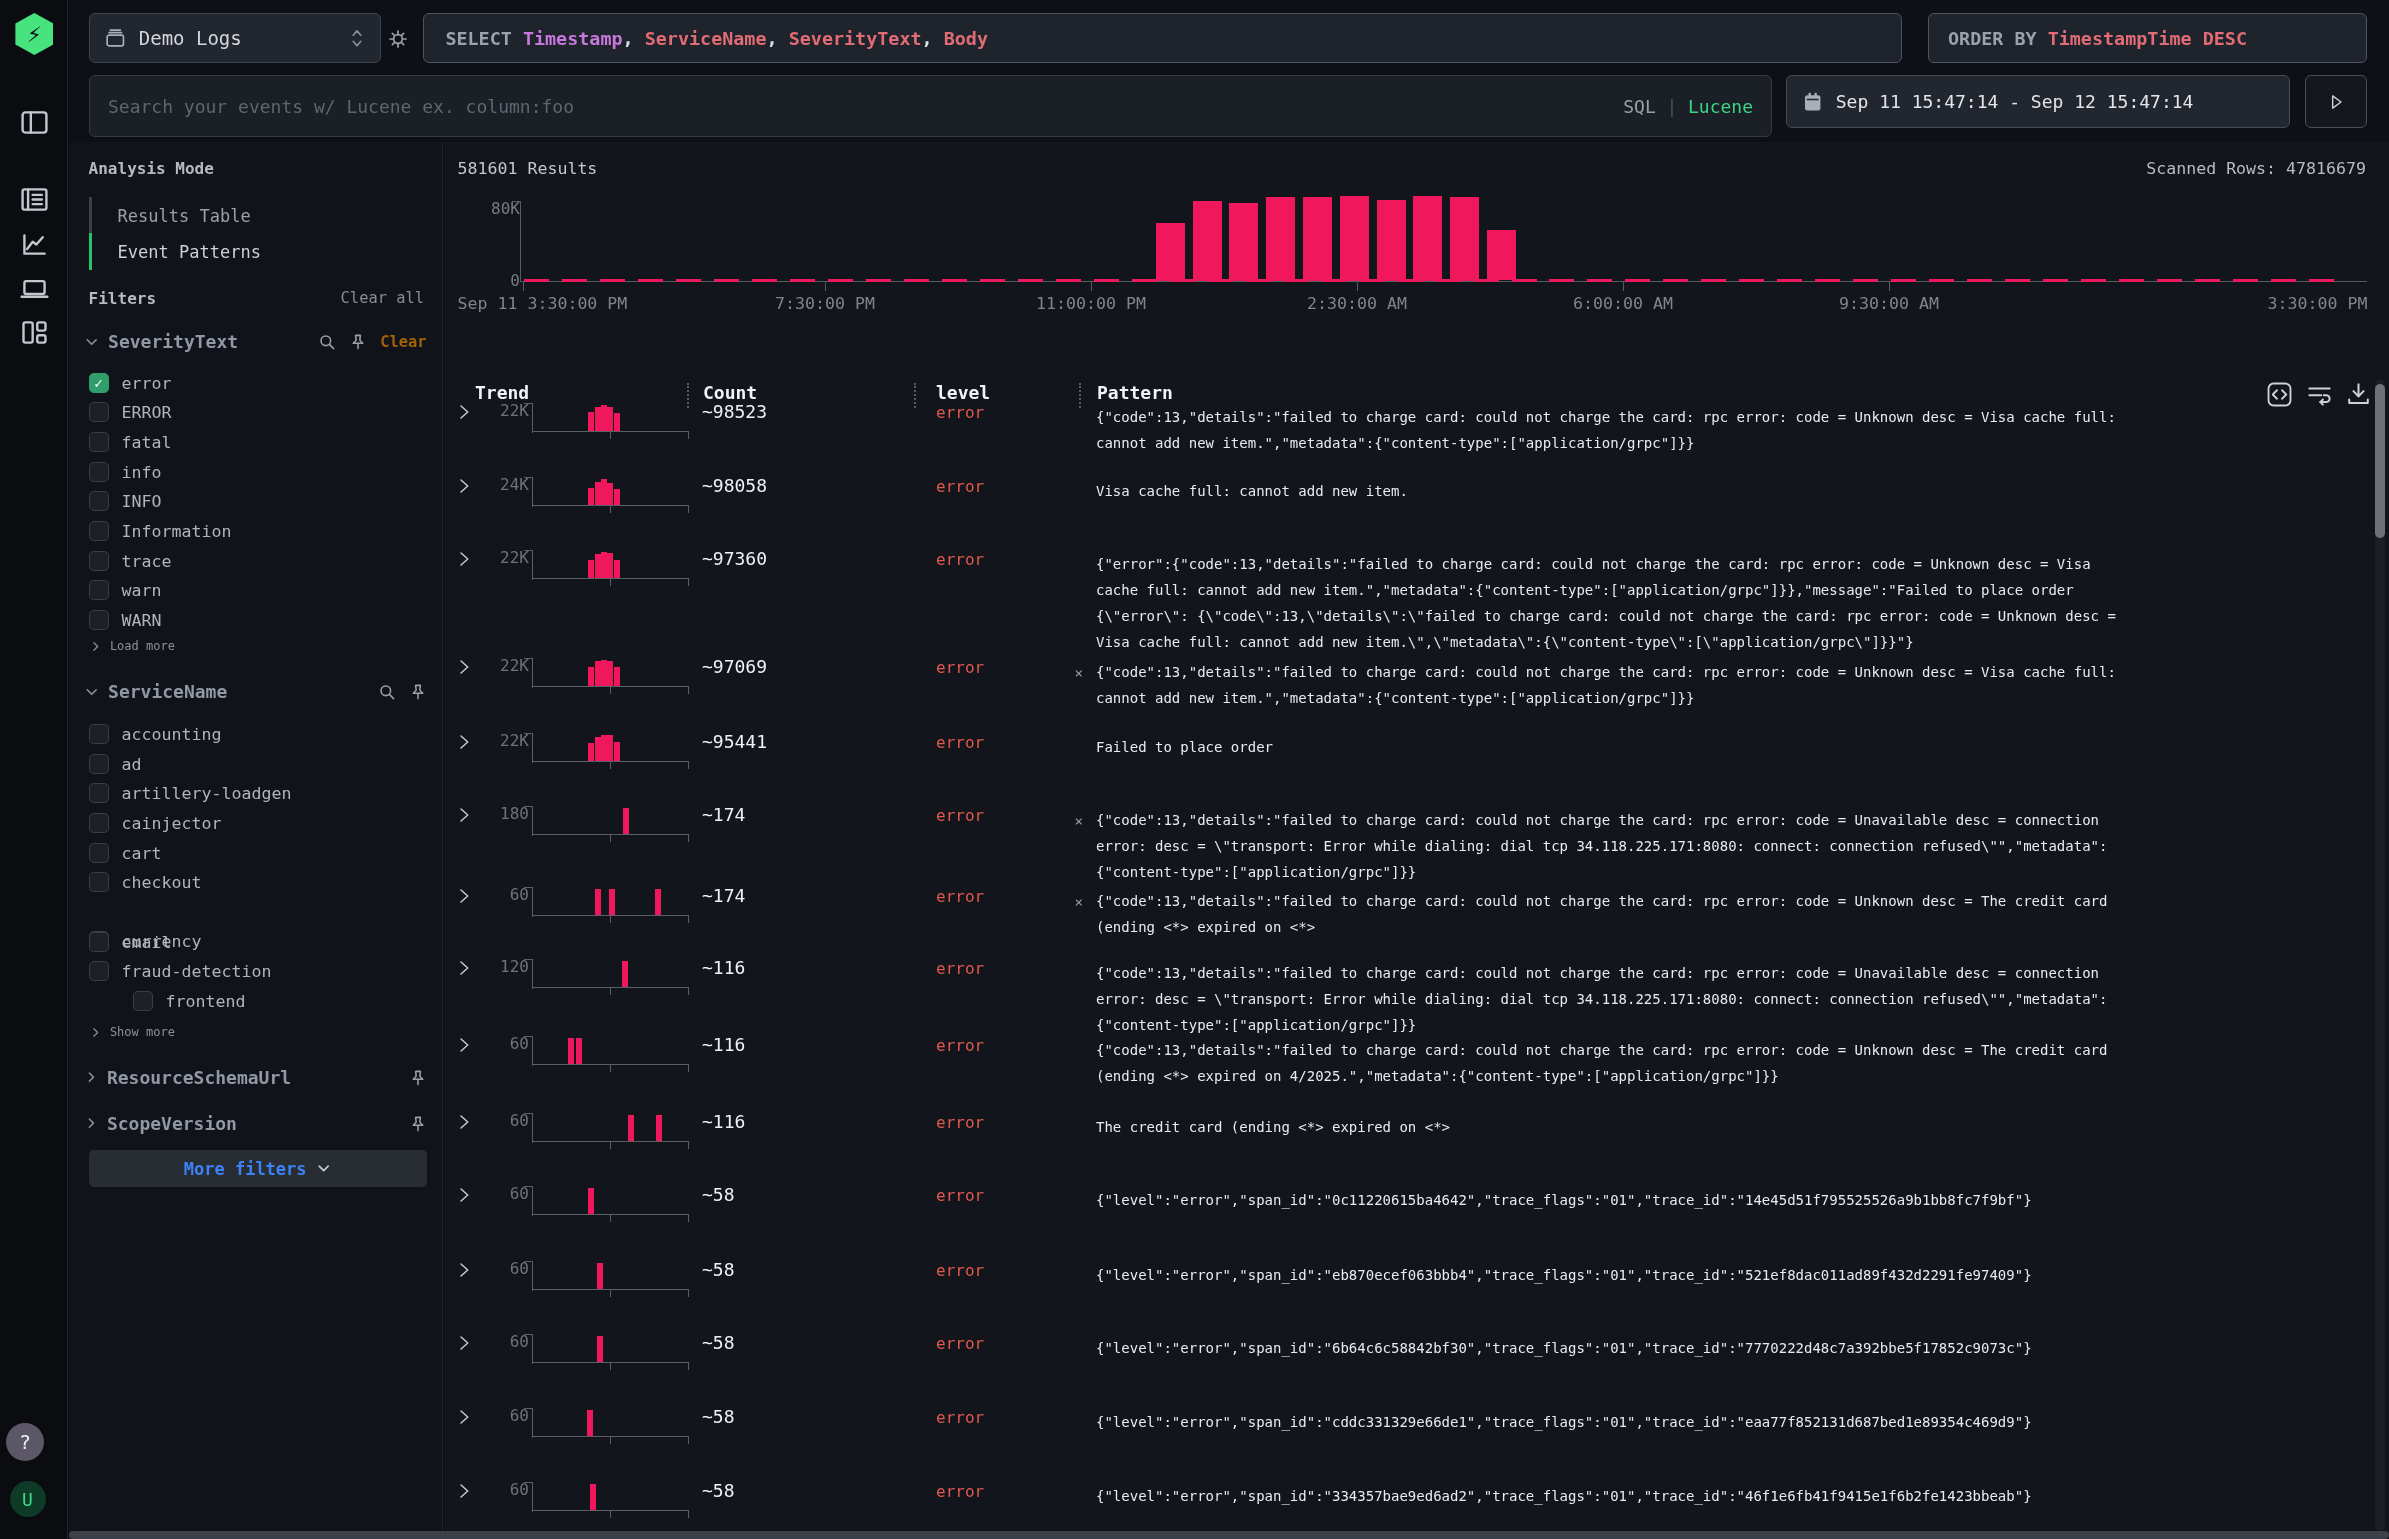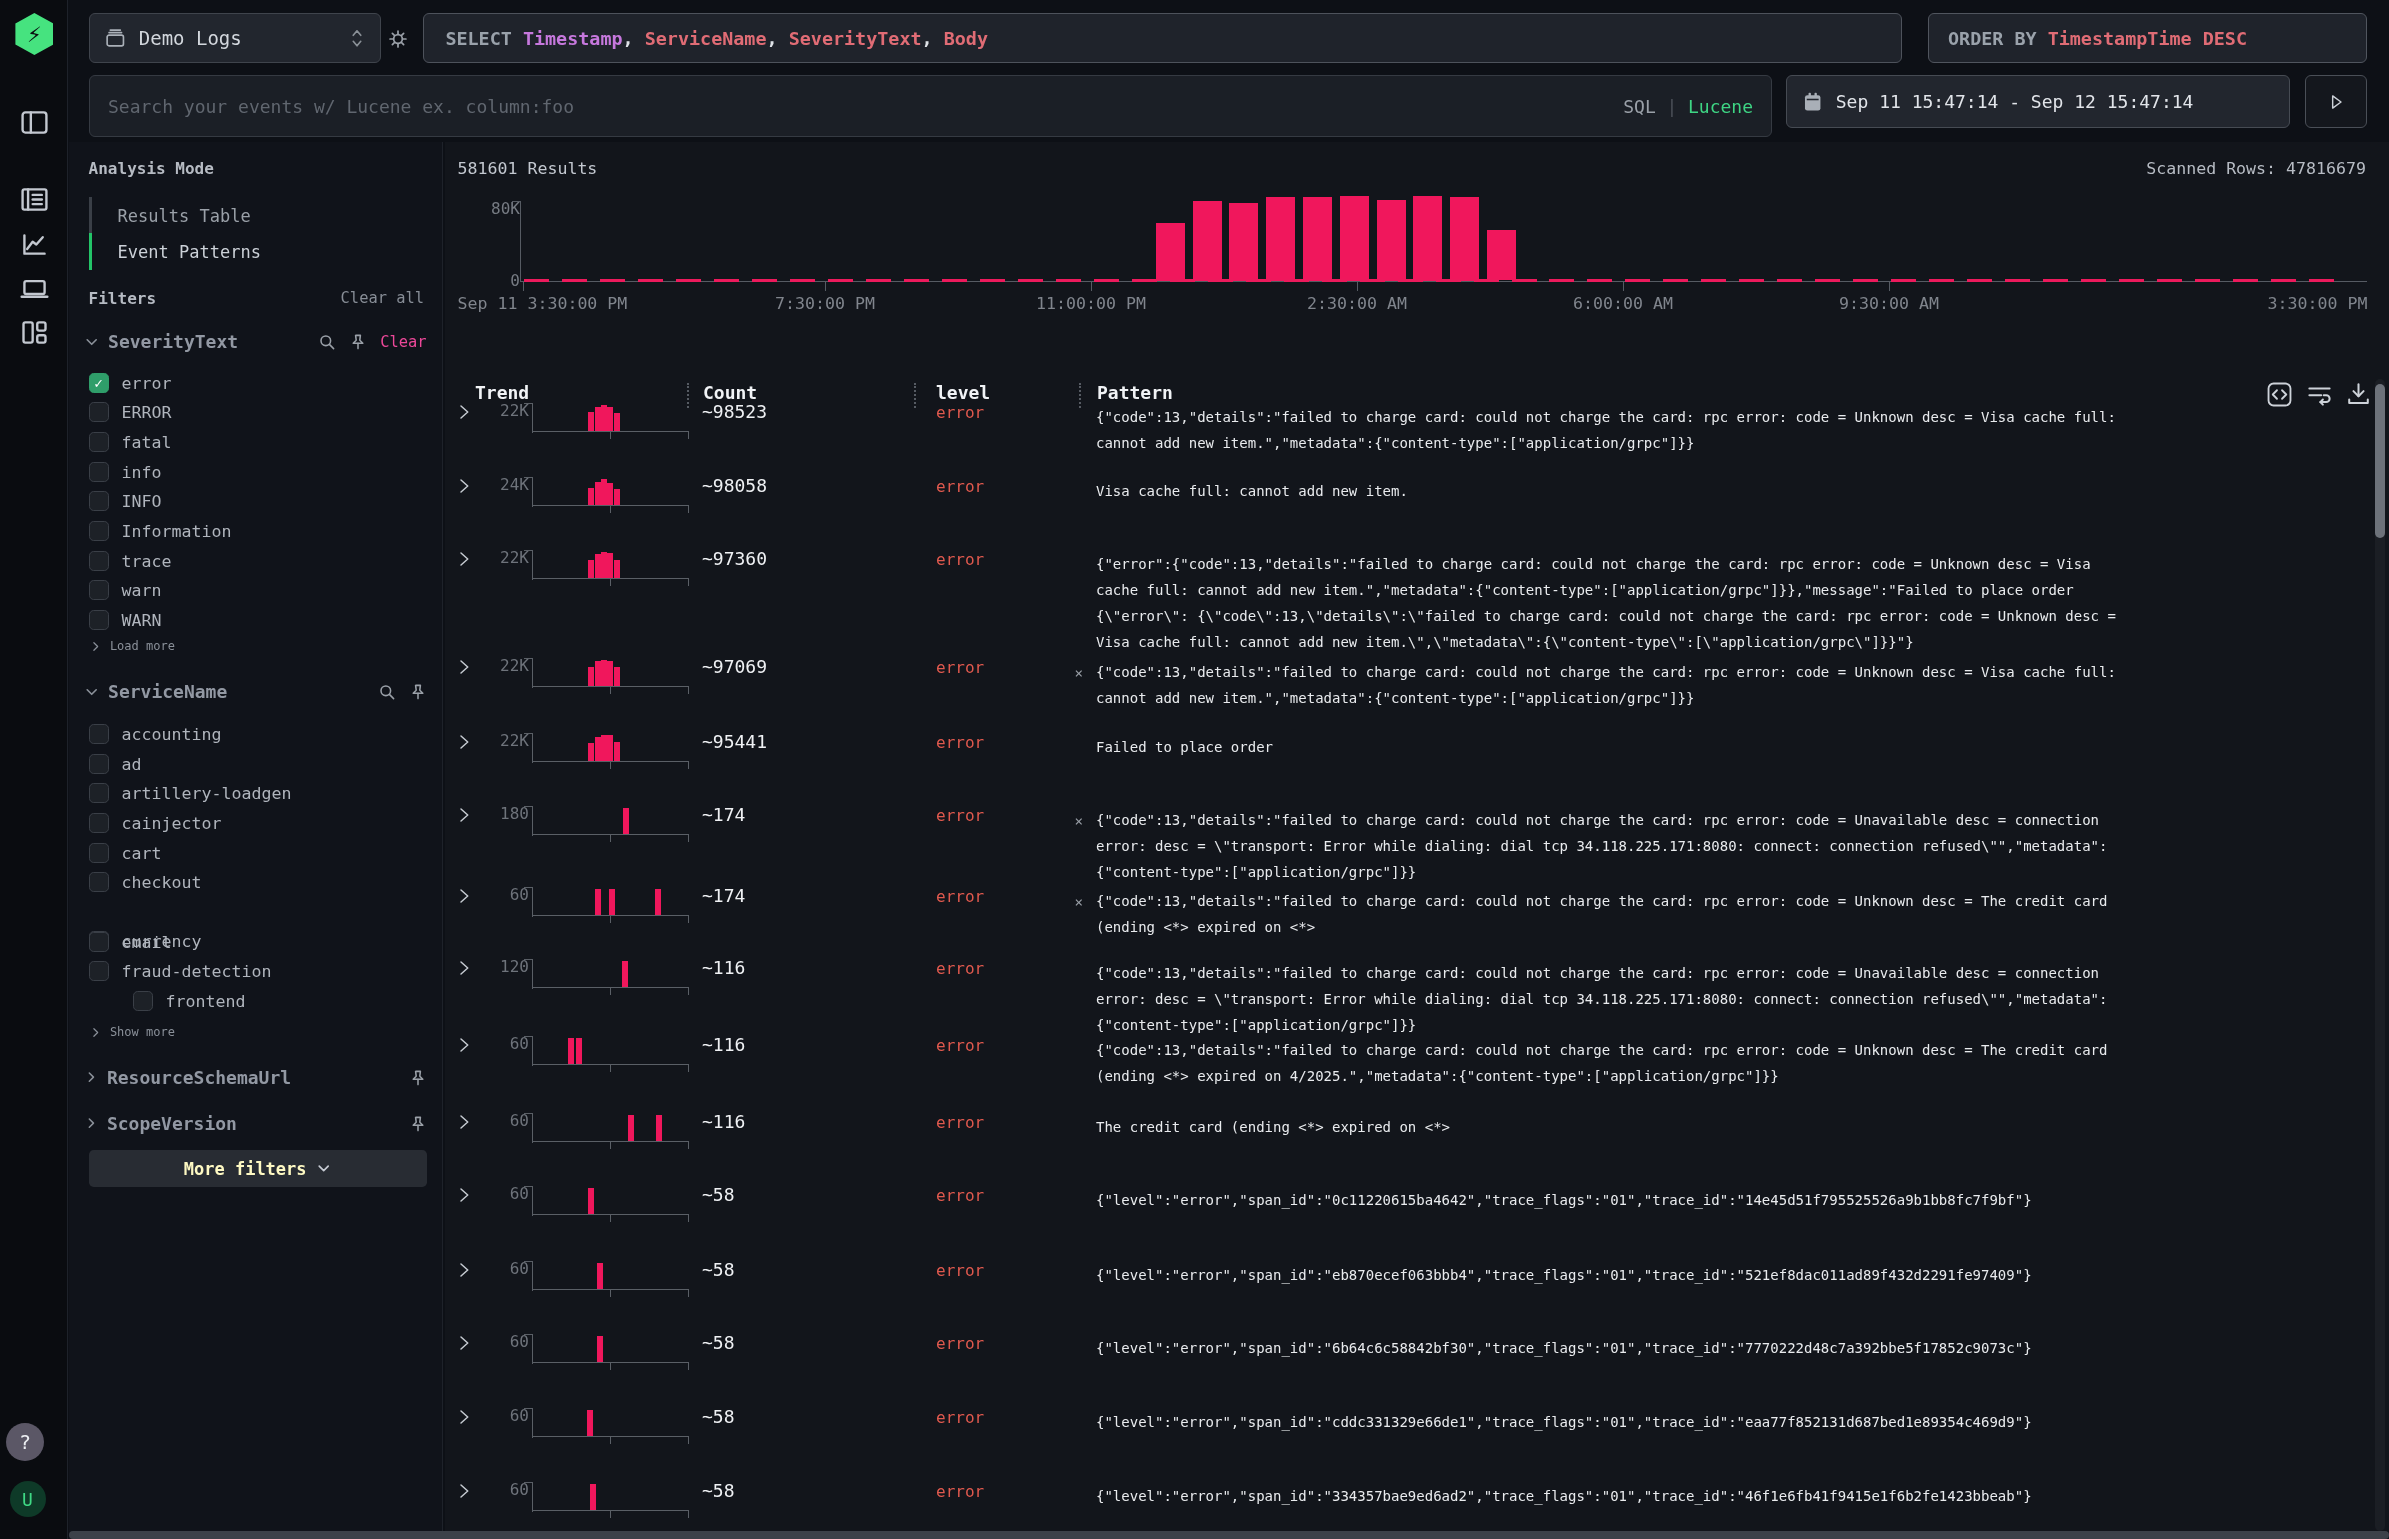--- a/index.html
+++ b/index.html
@@ -44,28 +44,28 @@
 
   
   .sidebar { position:absolute; left:69px; top:142px; width:374px; height:1397px; background:#10131a; border-right:1.2px solid #1e222a; }
   .sb-h { position:absolute; left:19.6px; font-size:16px; font-weight:bold; color:#b6bbc3; }
   .mode-item { position:absolute; left:19.6px; width:332px; height:37px; display:flex; align-items:center; padding-left:26px; font-size:17px; color:#9aa0a8; border-left:3.6px solid #3a3f47; cursor:pointer; }
   .mode-item.active { color:#ccd1d8; border-left-color:#23c468; }
   .clear-all { position:absolute; right:18px; font-size:15.4px; color:#878d96; cursor:pointer; }
   .fgroup-h { position:absolute; left:15.4px; right:15.4px; display:flex; align-items:center; gap:8.3px; cursor:pointer; }
   .fgroup-name { font-size:18px; font-weight:bold; color:#9298a3; }
   .fg-icons { margin-left:auto; display:flex; align-items:center; gap:13px; }
-  .fg-clear { font-size:15.4px; color:#ec4899; }
+  .fg-clear { font-size:15.4px; color:#a16207;font-weight:bold; }
   .opt { position:absolute; left:19.6px; display:flex; align-items:center; gap:13px; height:30px; cursor:pointer; }
   .cb { width:20px; height:20px; border-radius:4.7px; background:#1d2127; border:1.2px solid #3a3f47; display:flex; align-items:center; justify-content:center; }
   .cb.checked { background:#2f9e6a; border-color:#2f9e6a; color:#fff; font-size:14.2px; font-weight:bold; }
   .opt-label { font-size:16.6px; color:#b0b5bd; }
   .loadmore { position:absolute; left:19.6px; display:flex; align-items:center; gap:8.3px; font-size:12px; color:#8a9099; cursor:pointer; }
   .more-filters { position:absolute; left:19.6px; top:1008px; width:338px; height:37px; background:#282c33; border-radius:4.7px;
-                  display:flex; align-items:center; justify-content:center; gap:9.5px; font-size:17px; font-weight:bold; color:#fef9c3; cursor:pointer; }
+                  display:flex; align-items:center; justify-content:center; gap:9.5px; font-size:17px; font-weight:bold; color:#3b82f6; cursor:pointer; }
 
   
   .main { position:absolute; left:445px; top:142px; width:1945px; height:1397px; background:#12151b; }
   .res-count { position:absolute; left:12.5px; top:16.6px; font-size:16.6px; color:#c3c8d0; }
   .res-scanned { position:absolute; right:24px; top:16.6px; font-size:16.6px; color:#b7bcc4; }
   .ylab { position:absolute; font-size:16px; color:#767b83; text-align:right; width:42px; }
   .axis-v { position:absolute; background:#565b63; width:1.2px; }
   .axis-h { position:absolute; background:#565b63; height:1.2px; }
   .xtick { position:absolute; background:#565b63; width:1.2px; height:9.5px; }
   .xlab { position:absolute; font-size:16.6px; color:#80858d; top:152px; white-space:nowrap; }

